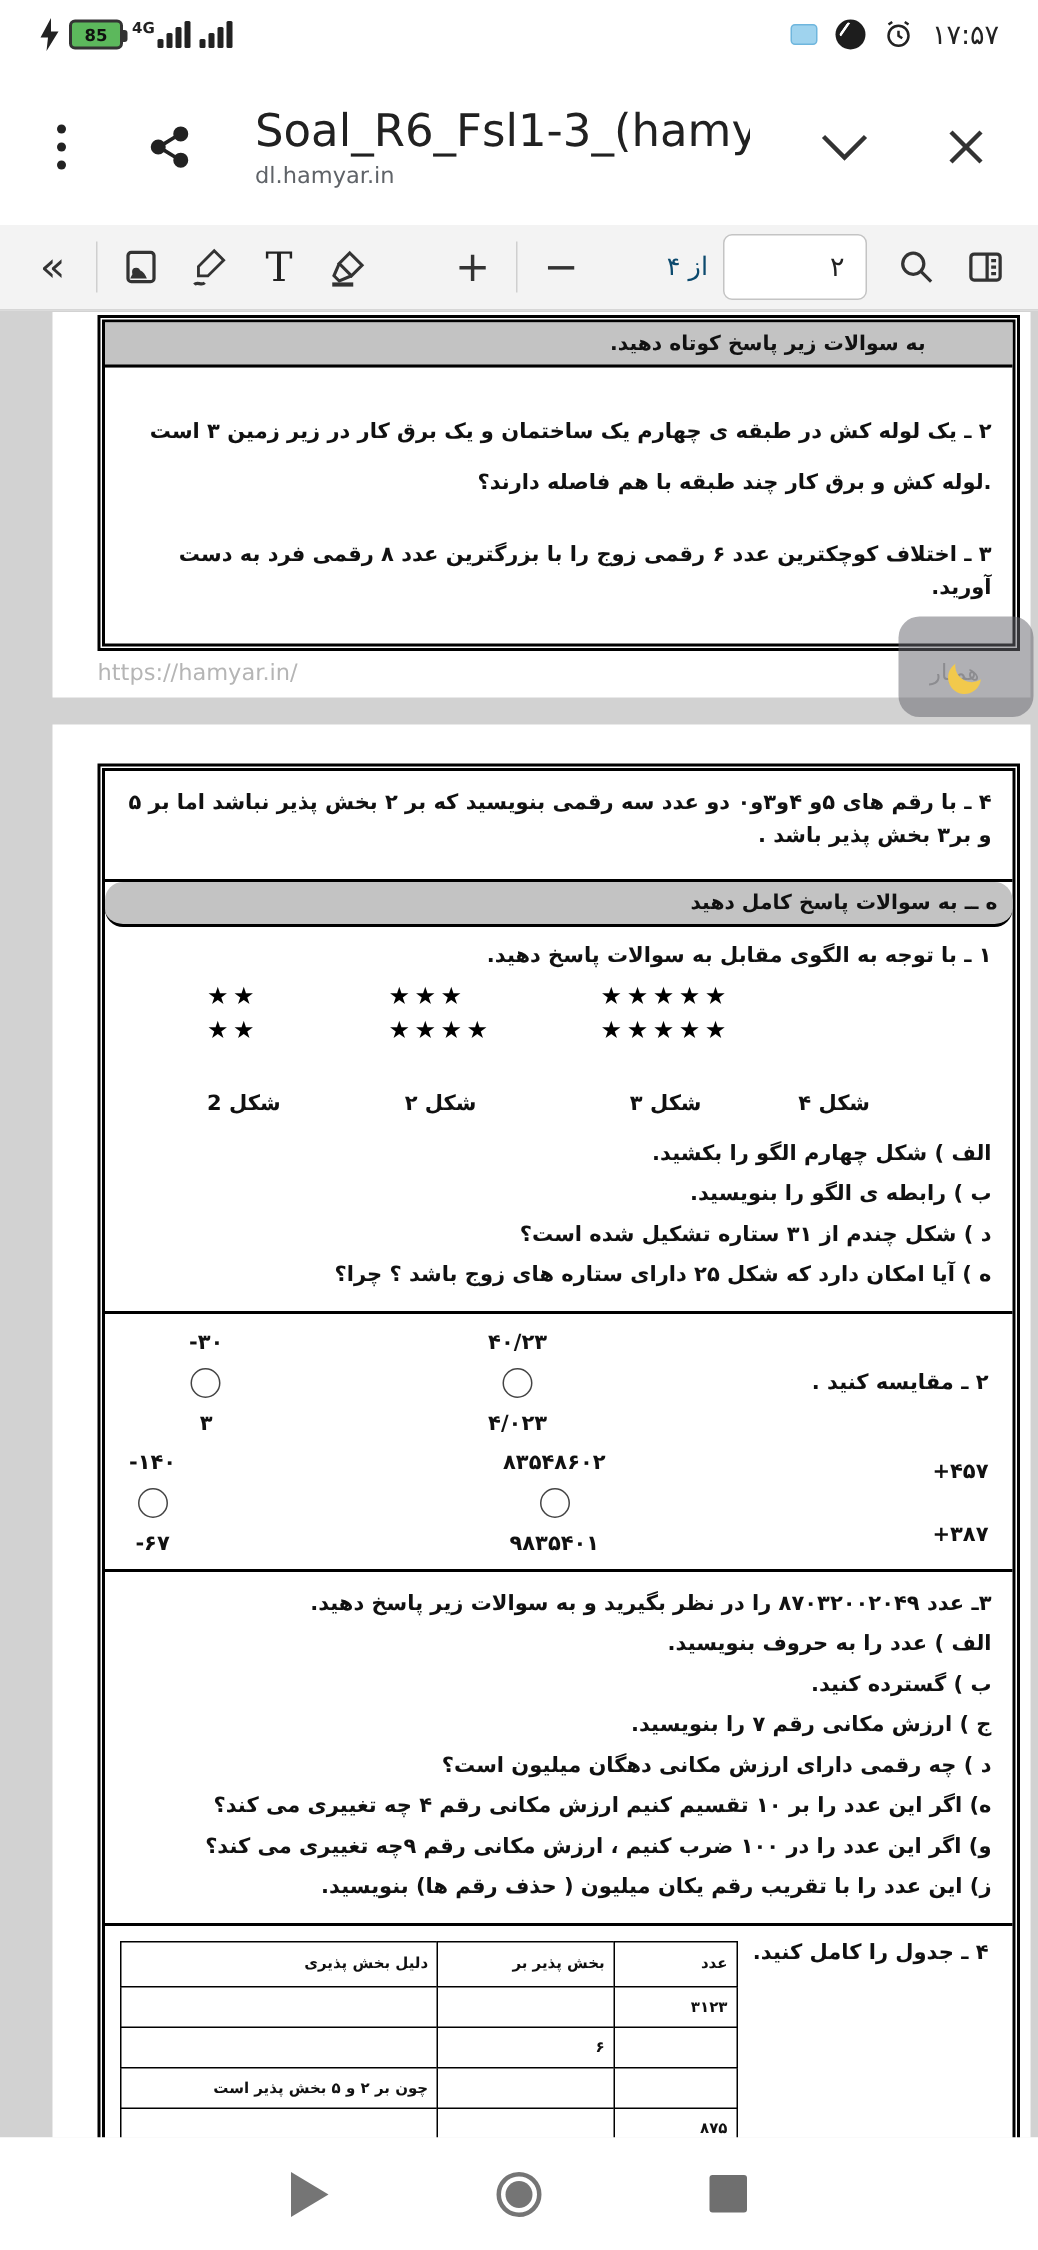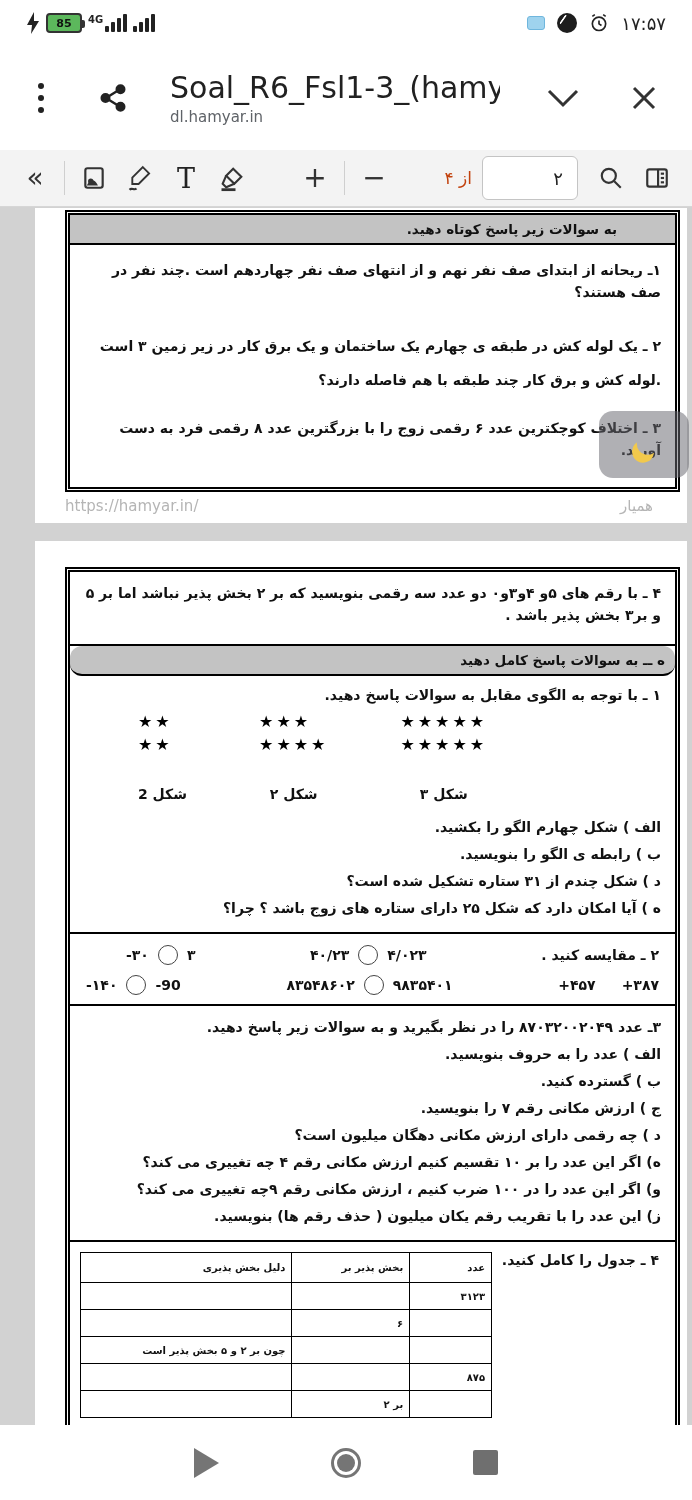--- a/index.html
+++ b/index.html
@@ -36,21 +36,21 @@
   .subtitle { font-size:15px; color:#5f6368; margin-top:3px; }
   .hdr-right { margin-left:auto; display:flex; align-items:center; gap:50px; padding-right:8px; }
 
   
   .toolbar { height:57px; background:#f3f3f3; border-bottom:1px solid #d6d6d6;
     display:flex; align-items:center; padding:0 12px; }
   .tb-ic { display:flex; align-items:center; justify-content:center; width:46px; height:46px; color:#333; }
   .tb-sep { width:1px; height:34px; background:#cfcfcf; margin:0 6px; }
   .tb-glyph { font-size:28px; color:#333; line-height:1; }
   .tb-T { font-family:"DejaVu Serif", serif; font-size:27px; color:#222; }
-  .pg-of { font-size:17px; color:#c2410c; margin:0 10px 0 4px; }
+  .pg-of { font-size:17px; color:#0c4a6e; margin:0 10px 0 4px; }
   .pg-input { width:96px; height:44px; background:#fff; border:1px solid #c4c4c4; border-radius:6px;
     font-size:18px; color:#222; text-align:right; padding:0 14px; direction:ltr; font-family:inherit; }
 
   
   .content { position:relative; height:1218px; background:#d2d2d2; overflow:hidden; padding-top:1px; }
   .page { background:#fff; margin:0 5px 0 35px; }
   .docbox { border:5px double #000; margin:0 7px 0 30px; direction:rtl; color:#111; }
   .graybar { background:#c3c3c3; border-bottom:2px solid #000; font-size:13.5px; font-weight:700;
     padding:6px 58px 6px 10px; text-align:right; }
   .q { font-size:14px; font-weight:700; line-height:22px; padding:0 14px; text-align:right; }
@@ -61,21 +61,21 @@
   .sect-sep { border-top:2px solid #000; }
   .figures { direction:ltr; display:flex; align-items:flex-end; padding:4px 10px 0 30px; }
   .fig { display:flex; flex-direction:column; }
   .fig .rows { display:flex; flex-direction:column; align-items:flex-start; }
   .star-row { height:23px; font-size:16px; letter-spacing:3px; color:#000; line-height:23px; white-space:pre; }
   .fig-label { align-self:center; margin-top:30px; font-size:14px; font-weight:700; height:22px; }
   .subq { font-size:14px; font-weight:700; line-height:27px; padding:0 14px; text-align:right; }
 
   .cmp-row { direction:rtl; display:flex; align-items:center; justify-content:space-between; padding:5px 16px; }
   .cmp { direction:ltr; unicode-bidi:bidi-override; display:inline-flex; align-items:center; gap:9px;
-    font-size:14px; font-weight:700; }
+    font-size:14px; font-weight:700;flex-direction:column; }
   .circ { width:20px; height:20px; border:1.5px solid #444; border-radius:50%; flex:0 0 auto; }
   .cmp-label { font-size:14px; font-weight:700; }
 
   .tablewrap { direction:rtl; display:flex; align-items:flex-start; padding:8px 10px 12px 10px; }
   .tbl-intro { flex:1; font-size:14px; font-weight:700; text-align:right; padding:2px 6px 0 0; }
   table.divtbl { border-collapse:collapse; width:412px; margin-top:2px; }
   .divtbl th, .divtbl td { border:1.5px solid #000; font-size:10px; font-weight:700;
     text-align:right; height:27px; padding:1px 6px; }
   .divtbl th { height:30px; }
   .col-num { width:82px; } .col-div { width:118px; } .col-why { width:212px; }
@@ -209,21 +209,20 @@
         <line x1="15.5" y1="16" x2="18.5" y2="16"></line>
       </svg>
   </span>
 </div>
 
 <div class="content">
 
   <div class="page" style="padding-top:2px;">
     <div class="docbox">
       <div class="graybar">به سوالات زیر پاسخ کوتاه دهید.</div>
-      <div class="q" style="padding-top:14px;">۱ـ ریحانه از ابتدای صف نفر نهم و از انتهای صف نفر چهاردهم است .چند نفر در صف هستند؟</div>
       <div class="q" style="margin-top:26px; line-height:34px;">۲ ـ یک لوله کش در طبقه ی چهارم یک ساختمان و یک برق کار در زیر زمین ۳ است .لوله کش و برق کار چند طبقه با هم فاصله دارند؟</div>
       <div class="q" style="margin-top:20px; padding-bottom:26px;">۳ ـ اختلاف کوچکترین عدد ۶ رقمی زوج را با بزرگترین عدد ۸ رقمی فرد به دست آورید.</div>
     </div>
     <div class="pgfooter">
       <span>https://hamyar.in/</span>
       <span>همیار</span>
     </div>
   </div>
 
   <div style="height:18px"></div>
@@ -249,20 +248,27 @@
             <span class="star-row">★★★★</span>
           </div>
           <span class="fig-label">شکل ۲</span>
         </div>
         <div class="fig" style="margin-left:72px;">
           <div class="rows">
             <span class="star-row">★★★★★</span>
             <span class="star-row">★★★★★</span>
           </div>
           <span class="fig-label">شکل ۳</span>
+        </div>
+        <div class="fig" style="margin-left:auto; margin-right:85px;">
+          <div class="rows">
+            <span class="star-row"></span>
+            <span class="star-row"></span>
+          </div>
+          <span class="fig-label">شکل ۴</span>
         </div>
       </div>
 
       <div style="padding:6px 0 10px 0;">
         <div class="subq">الف ) شکل چهارم الگو را بکشید.</div>
         <div class="subq">ب ) رابطه ی الگو را بنویسید.</div>
         <div class="subq">د ) شکل چندم از ۳۱ ستاره تشکیل شده است؟</div>
         <div class="subq">ه ) آیا امکان دارد که شکل ۲۵ دارای ستاره های زوج باشد ؟ چرا؟</div>
       </div>
 
@@ -287,21 +293,21 @@
             <span>+۳۸۷</span>
           </span>
           <span class="cmp">
             <span>۸۳۵۴۸۶۰۲</span>
             <span class="circ"></span>
             <span>۹۸۳۵۴۰۱</span>
           </span>
           <span class="cmp">
             <span>-۱۴۰</span>
             <span class="circ"></span>
-            <span>-90</span>
+            <span>-۶۷</span>
           </span>
         </div>
       </div>
 
       <div class="sect-sep"></div>
       <div style="padding:8px 0 10px 0;">
         <div class="subq">۳ـ عدد ۸۷۰۳۲۰۰۲۰۴۹ را در نظر بگیرید و به سوالات زیر پاسخ دهید.</div>
         <div class="subq">الف ) عدد را به حروف بنویسید.</div>
         <div class="subq">ب ) گسترده کنید.</div>
         <div class="subq">ج ) ارزش مکانی رقم ۷ را بنویسید.</div>

